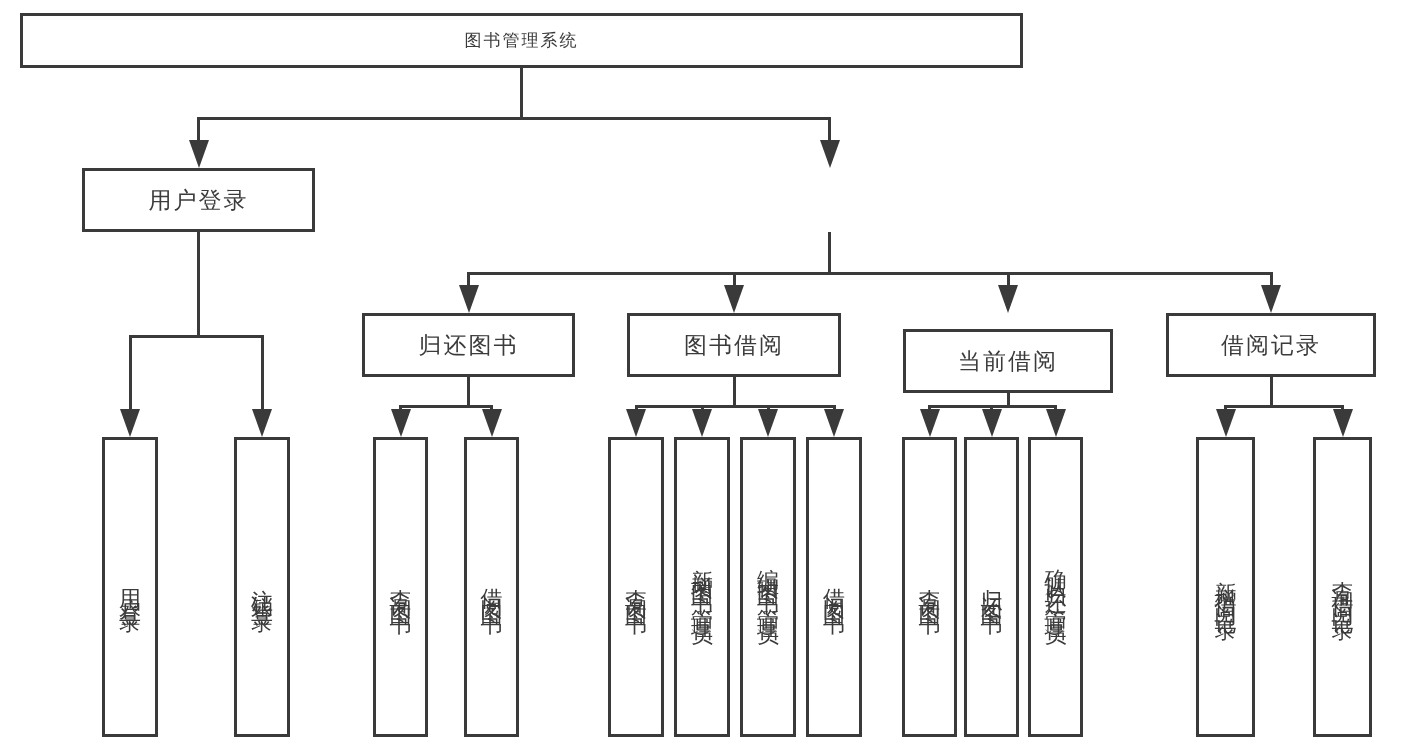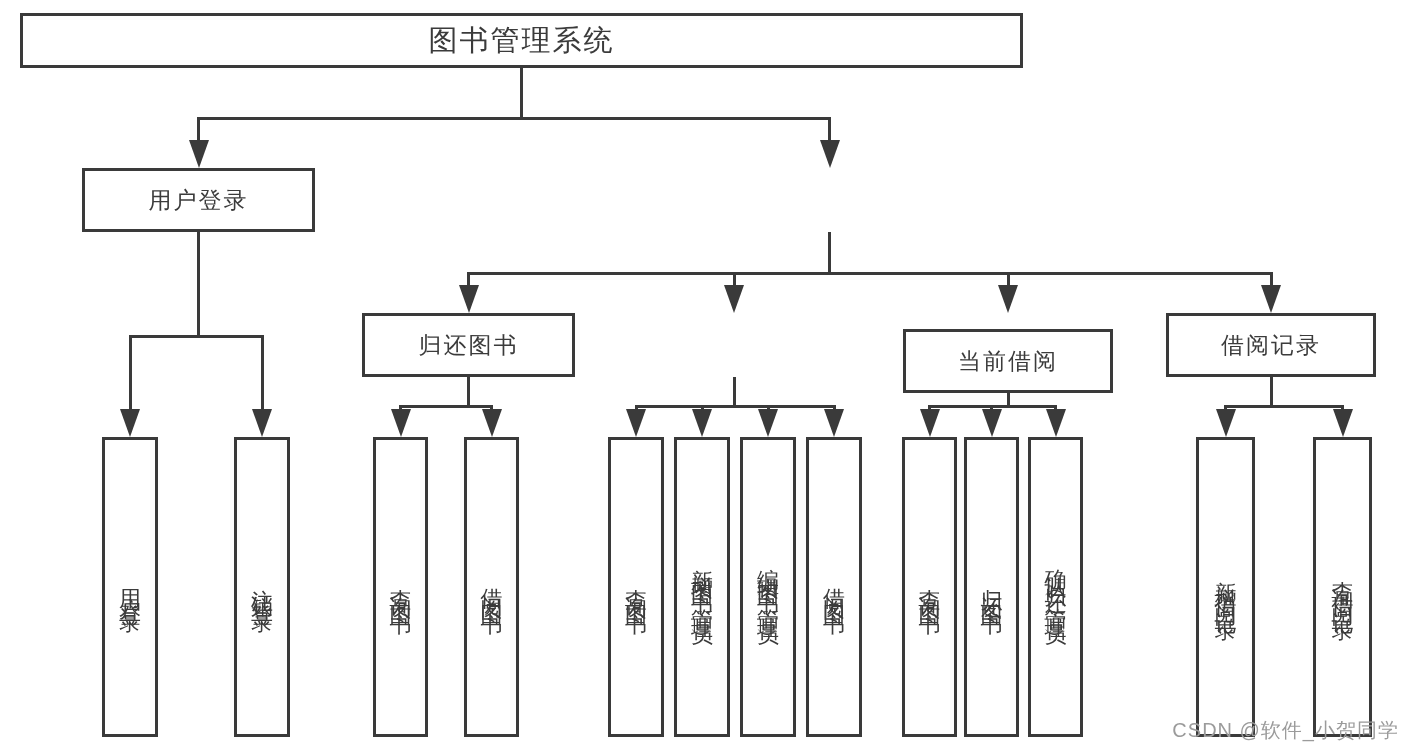--- a/index.html
+++ b/index.html
@@ -17,48 +17,50 @@
     color:var(--text,#3b3b3b);
     z-index:2;
   }
   .node .lbl{
     font-size:23px;letter-spacing:2px;white-space:nowrap;
   }
   .node.vertical .lbl{
     writing-mode:vertical-rl;text-orientation:mixed;
     font-size:22px;letter-spacing:8px;line-height:1;white-space:normal;
   }
-  .node.root .lbl{font-size:29px;}
+  .node.root .lbl{font-size:17px;}
   .line{position:absolute;background:var(--line,#3a3a3a);z-index:1;}
   .arrow{
     position:absolute;width:0;height:0;z-index:1;
     border-left:10px solid transparent;
     border-right:10px solid transparent;
     border-top:28px solid var(--line,#3a3a3a);
   }
   .watermark{
     position:absolute;right:6px;bottom:3px;
     font-size:20px;letter-spacing:1px;
     color:var(--wm,#9b9b9b);
     z-index:5;
   }
 </style>
 </head>
 <body>
 
 <div id="stage">
-  <span class="watermark">CSDN @软件_小贺同学</span>
 <div class="node root" style="left: 20px; top: 13px; width: 1003px; height: 55px;">
       <span class="lbl">图书管理系统</span>
     </div>
     <div class="node" style="left: 82px; top: 168px; width: 233px; height: 64px;">
       <span class="lbl">用户登录</span>
     </div>
     <div class="node" style="left: 362px; top: 313px; width: 213px; height: 64px;">
       <span class="lbl">归还图书</span>
+    </div>
+    <div class="node" style="left: 627px; top: 313px; width: 214px; height: 64px;">
+      <span class="lbl">图书借阅</span>
     </div>
     <div class="node" style="left: 903px; top: 329px; width: 210px; height: 64px;">
       <span class="lbl">当前借阅</span>
     </div>
     <div class="node" style="left: 1166px; top: 313px; width: 210px; height: 64px;">
       <span class="lbl">借阅记录</span>
     </div>
     <div class="node vertical" style="left: 102px; top: 437px; width: 56px; height: 300px;">
       <span class="lbl">用户登录</span>
     </div>

